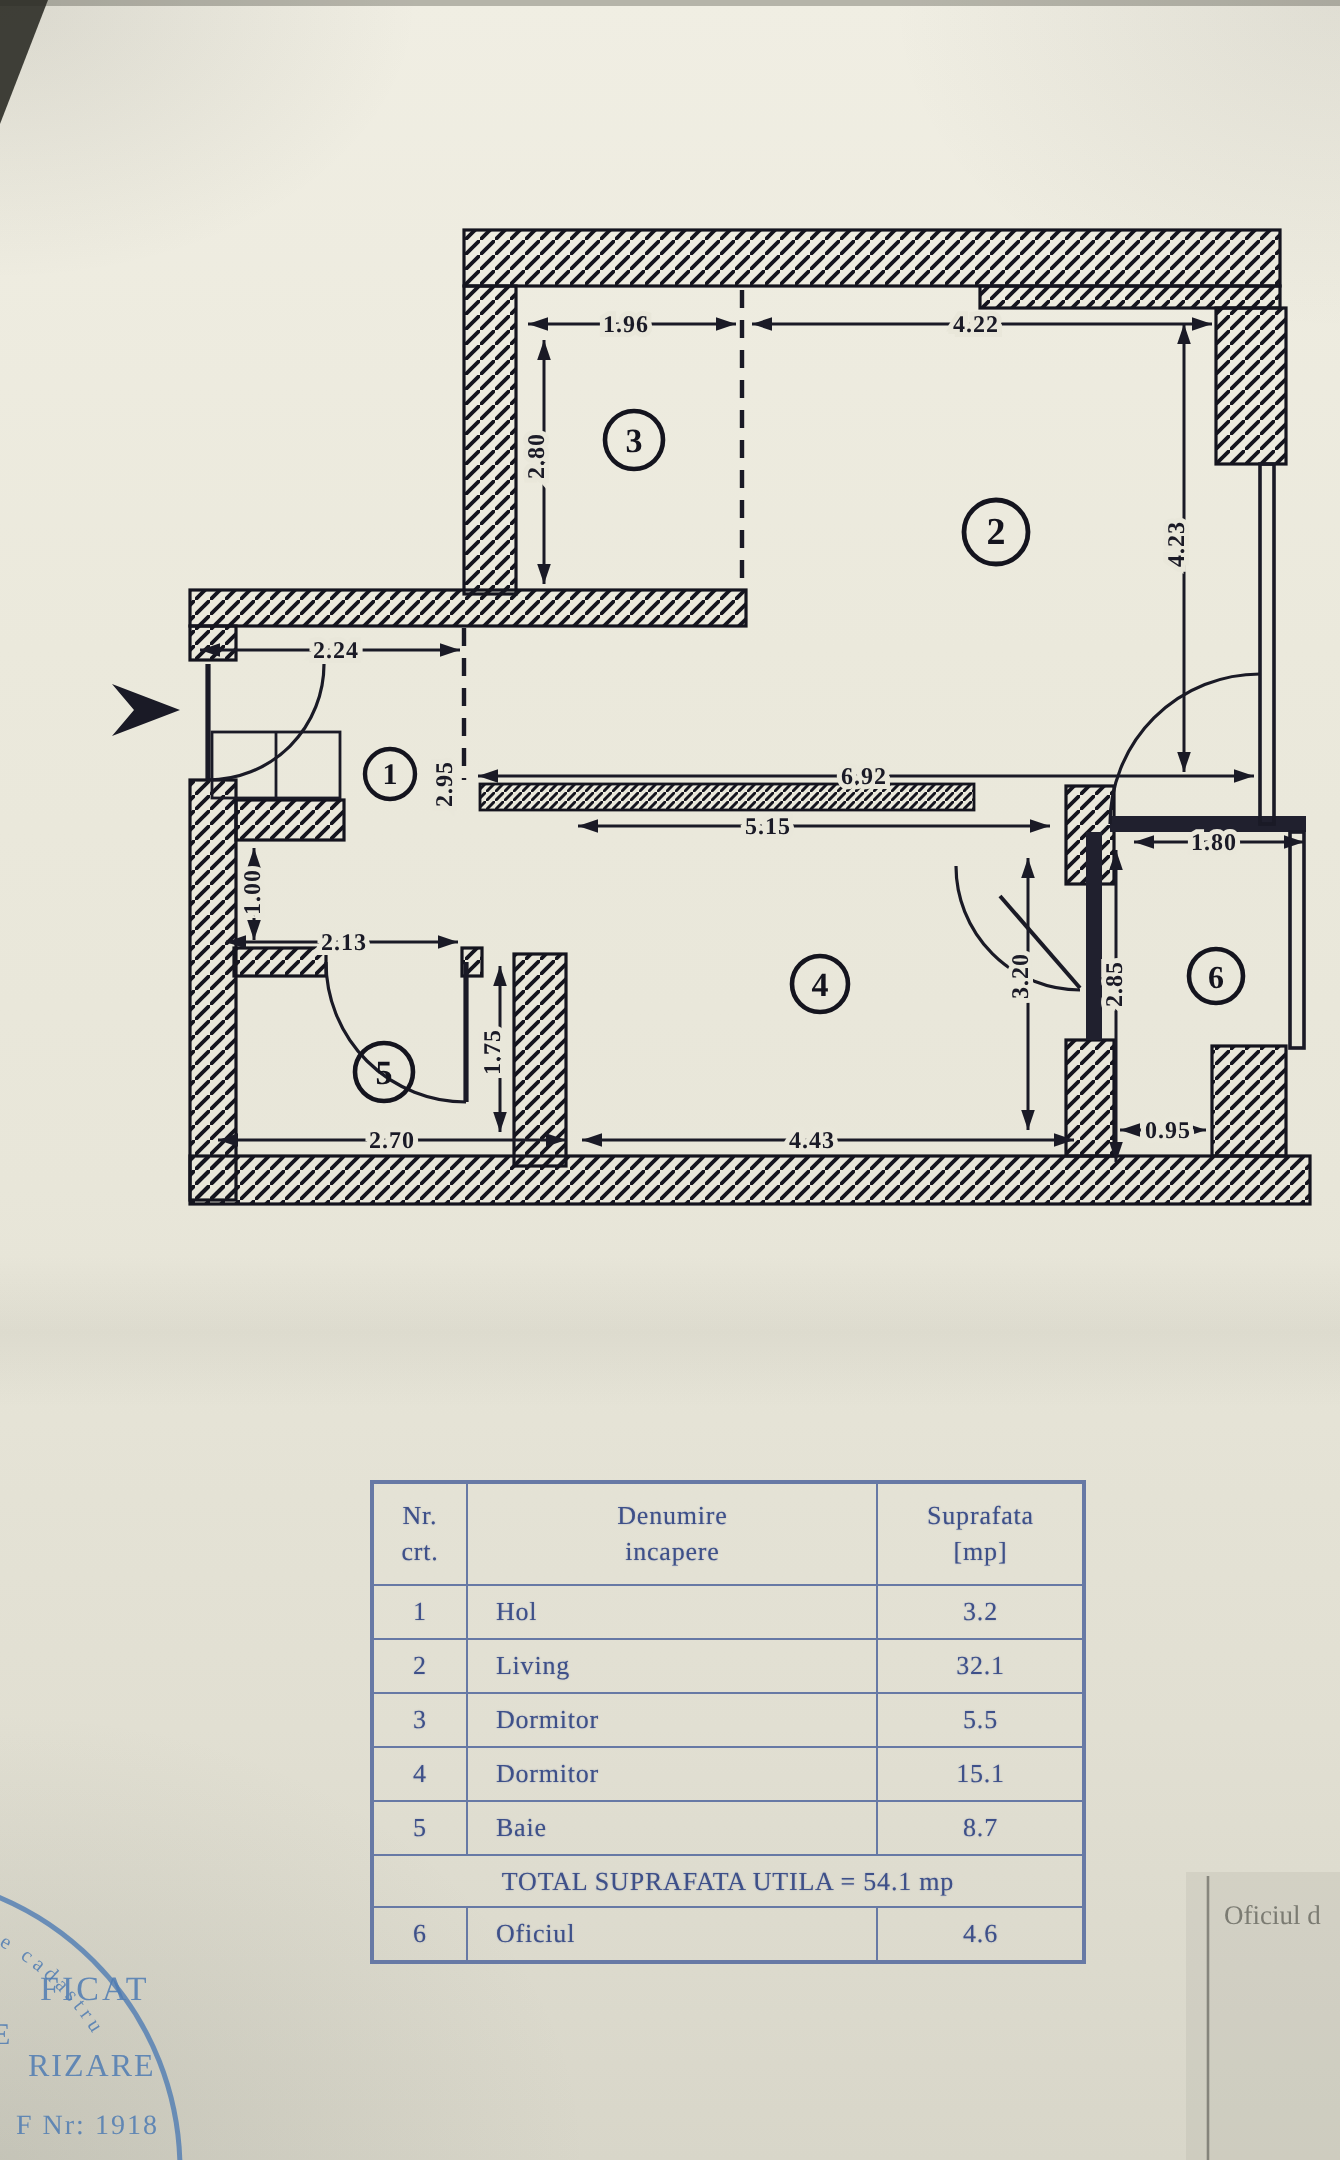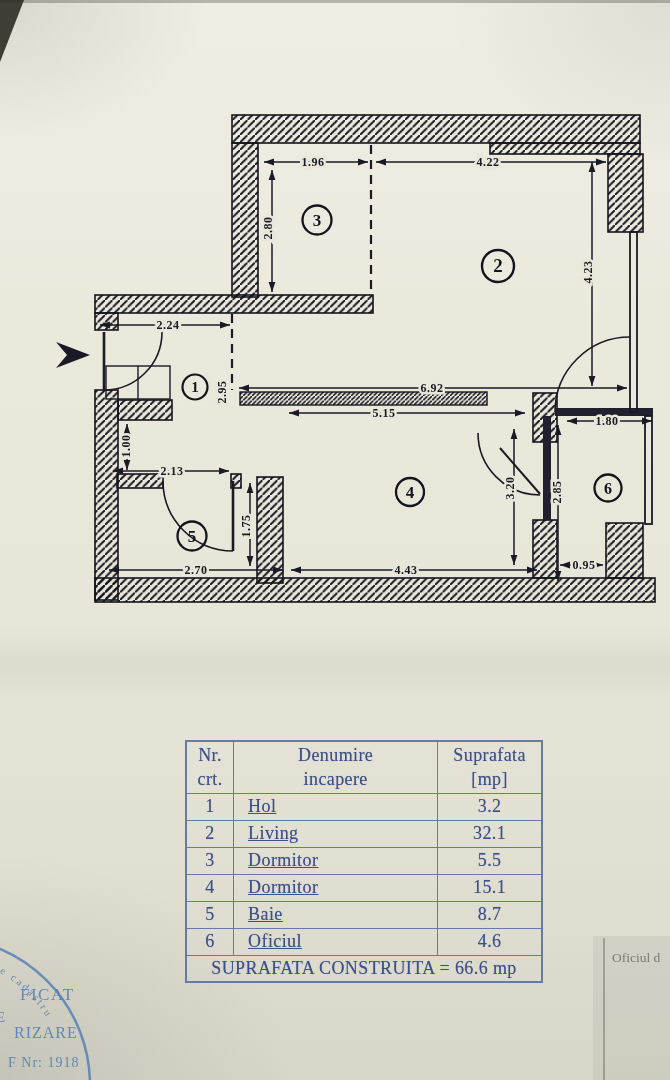--- a/index.html
+++ b/index.html
@@ -19,27 +19,27 @@
     background:rgba(118,118,106,.10);pointer-events:none;}
   svg.scene{position:absolute;left:0;top:0;}
   svg text{font-family:"Liberation Serif",serif;}
   .dim{font-size:12px;font-weight:bold;fill:#1a1a26;text-anchor:middle;
     paint-order:stroke;stroke:#e9e7da;stroke-width:5px;letter-spacing:.5px;}
   .roomnum{font-weight:bold;fill:#14141e;text-anchor:middle;}
   .stamptxt{fill:#4f7cb3;opacity:.85;}
   
   .tablewrap{position:absolute;left:185px;top:740px;width:360px;}
   table.areas{border-collapse:collapse;width:358px;color:#3e5089;
-    font-size:18px;letter-spacing:.4px;text-shadow:0 0 .7px rgba(70,90,150,.55);}
+    font-size:13px;letter-spacing:.4px;text-shadow:0 0 .7px rgba(70,90,150,.55);}
   table.areas,table.areas th,table.areas td{border:1.6px solid #6779a5;}
   table.areas{border-width:2.2px;}
   table.areas th{font-weight:normal;height:48px;text-align:center;line-height:1.35;}
   table.areas td{height:24px;}
   td.num{text-align:center;width:47px;}
-  td.name{padding-left:14px;width:206px;text-decoration:underline;}
+  td.name{padding-left:14px;width:206px;}
   td.area{text-align:center;width:105px;}
   tr.span td{text-align:center;height:23px;}
 </style>
 </head>
 <body>
 
 <div class="crease"></div>
 <div class="edge-top"></div>
 <div class="side-region"></div>
 
@@ -229,23 +229,23 @@
     <tr>
       <td class="num">4</td>
       <td class="name">Dormitor</td>
       <td class="area">15.1</td>
     </tr>
     <tr>
       <td class="num">5</td>
       <td class="name">Baie</td>
       <td class="area">8.7</td>
     </tr>
+    <tr class="span">
+      <td colspan="3">TOTAL SUPRAFATA UTILA = 54.1 mp</td>
+    </tr>
     <tr>
       <td class="num">6</td>
       <td class="name">Oficiul</td>
       <td class="area">4.6</td>
     </tr>
-    <tr class="span">
-      <td colspan="3">SUPRAFATA CONSTRUITA = 66.6 mp</td>
-    </tr>
   </tbody>
     </table>
 </div>
 
 </body></html>

